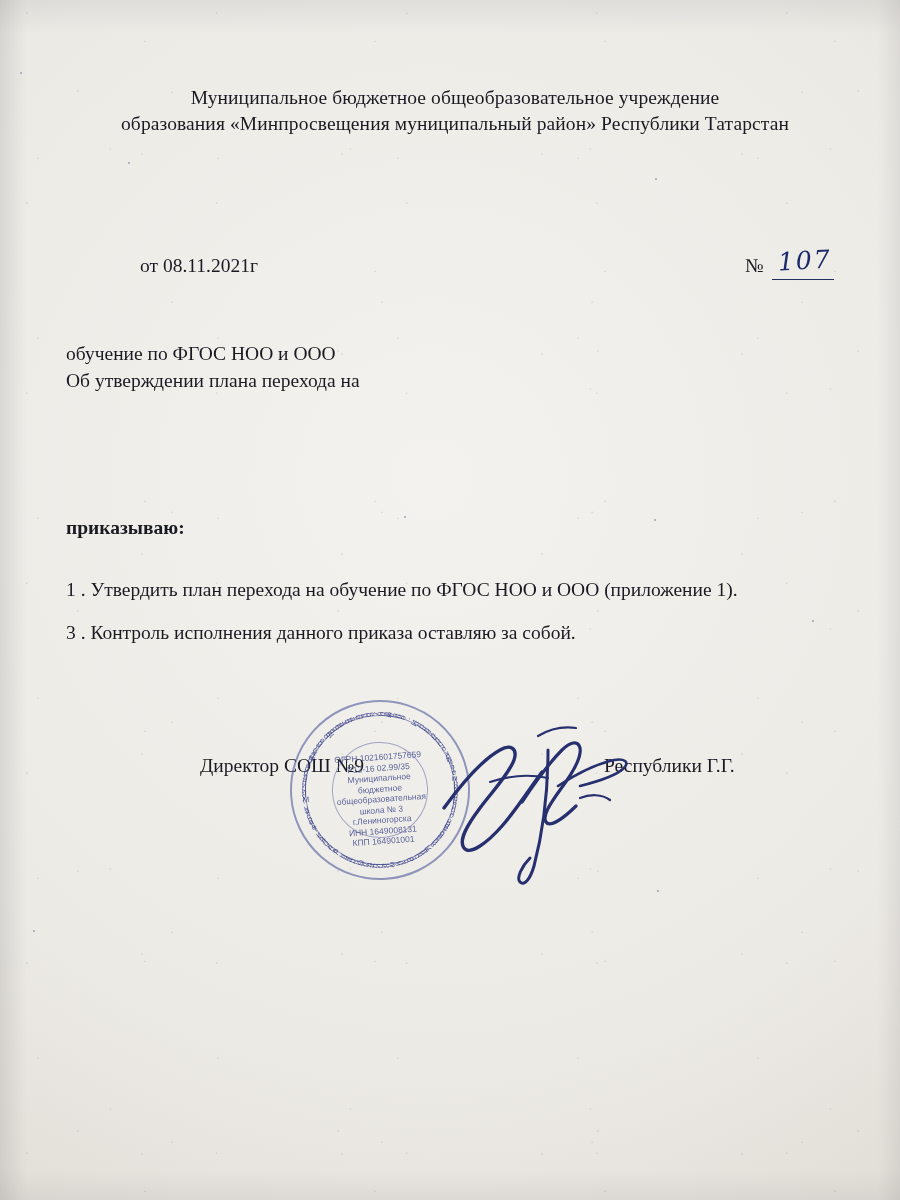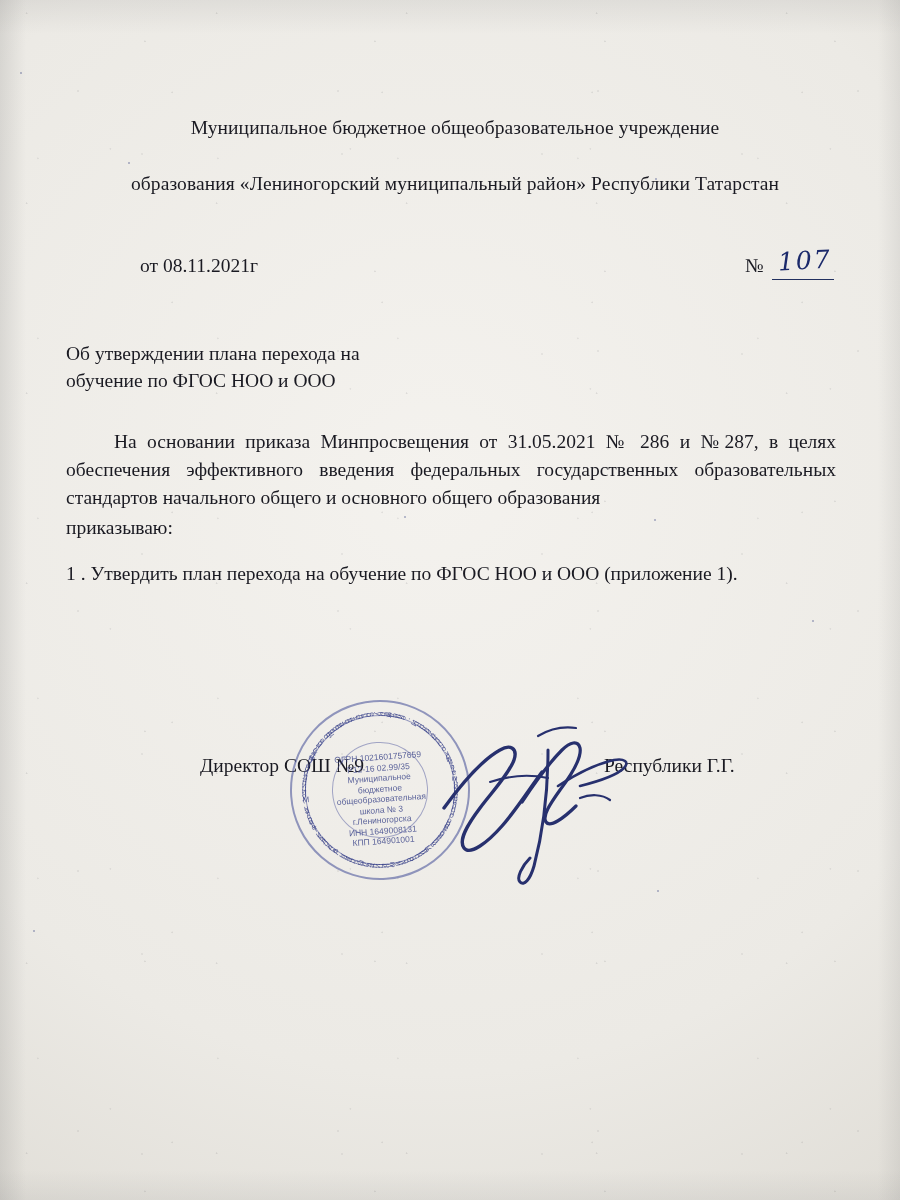--- a/index.html
+++ b/index.html
@@ -59,21 +59,21 @@
 
   .org-header {
     position: absolute;
     left: 70px; top: 85px;
     width: 770px;
     text-align: center;
     font-size: 19.5px;
     line-height: 26px;
     letter-spacing: .1px;
   }
-  .org-header div { white-space: nowrap; margin-top: 30px; }
+  .org-header div { white-space: nowrap; }
 
   .doc-type {
     position: absolute;
     left: 0; top: 212px;
     width: 900px;
     text-align: center;
     font-weight: bold;
     font-size: 19.5px;
     letter-spacing: 1.2px;
   }
@@ -121,31 +121,31 @@
     font-size: 19.5px;
     line-height: 28px;
     text-align: justify;
     text-indent: 48px;
   }
 
   .order-word {
     position: absolute;
     left: 66px; top: 517px;
     font-size: 19.5px;
-    font-weight: normal;
+    font-weight: bold;
   }
 
   .items {
     position: absolute;
     left: 66px; top: 560px;
     width: 790px;
     font-size: 19.5px;
     line-height: 27px;
   }
-  .item { margin: 0 0 1px 0; }
+  .item { margin: 16px 0 1px 0; }
   .item .n { display: inline-block; }
 
   .sign-row {
     position: absolute;
     left: 0; top: 755px;
     width: 900px;
     font-size: 19.5px;
   }
   .sign-left { position: absolute; left: 200px; top: 0; }
   .sign-right { position: absolute; left: 604px; top: 0; }
@@ -234,42 +234,45 @@
     <i style="left:654px;top:519px"></i>
     <i style="left:657px;top:890px"></i>
     <i style="left:33px;top:930px"></i>
     <i style="left:812px;top:620px"></i>
   </div>
 
   <div class="content">
 
     <div class="org-header">
       <div>Муниципальное бюджетное общеобразовательное учреждение</div>
-      <div>образования «Лениногорский муниципальный район» Республики Татарстан</div>
+      <div>образования «Минпросвещения муниципальный район» Республики Татарстан</div>
     </div>
 
 
     <div class="date-line">от 08.11.2021г</div>
     <div class="num-line">№</div>
     <div class="num-hand">107</div>
     <div class="num-underline"></div>
 
     <div class="subject">
+      <div>обучение по ФГОС НОО и ООО</div>
       <div>Об утверждении плана перехода на</div>
-      <div>обучение по ФГОС НОО и ООО</div>
     </div>
 
-    <div class="body-para">На основании приказа Минпросвещения от 31.05.2021 № 286 и №287, в целях обеспечения эффективного введения федеральных государственных образовательных стандартов начального общего и основного общего образования</div>
 
     <div class="order-word">приказываю:</div>
 
     <div class="items">
       <p class="item">
         <span class="n">1</span>
         <span>. Утвердить план перехода на обучение по ФГОС НОО и ООО (приложение 1).</span>
+      </p>
+      <p class="item">
+        <span class="n">3</span>
+        <span>. Контроль исполнения данного приказа оставляю за собой.</span>
       </p>
     </div>
 
     <div class="sign-row">
       <span class="sign-left">Директор СОШ №9</span>
       <span class="sign-right">Республики Г.Г.</span>
     </div>
 
     <div class="stamp">
       <div class="stamp-ring-text">

